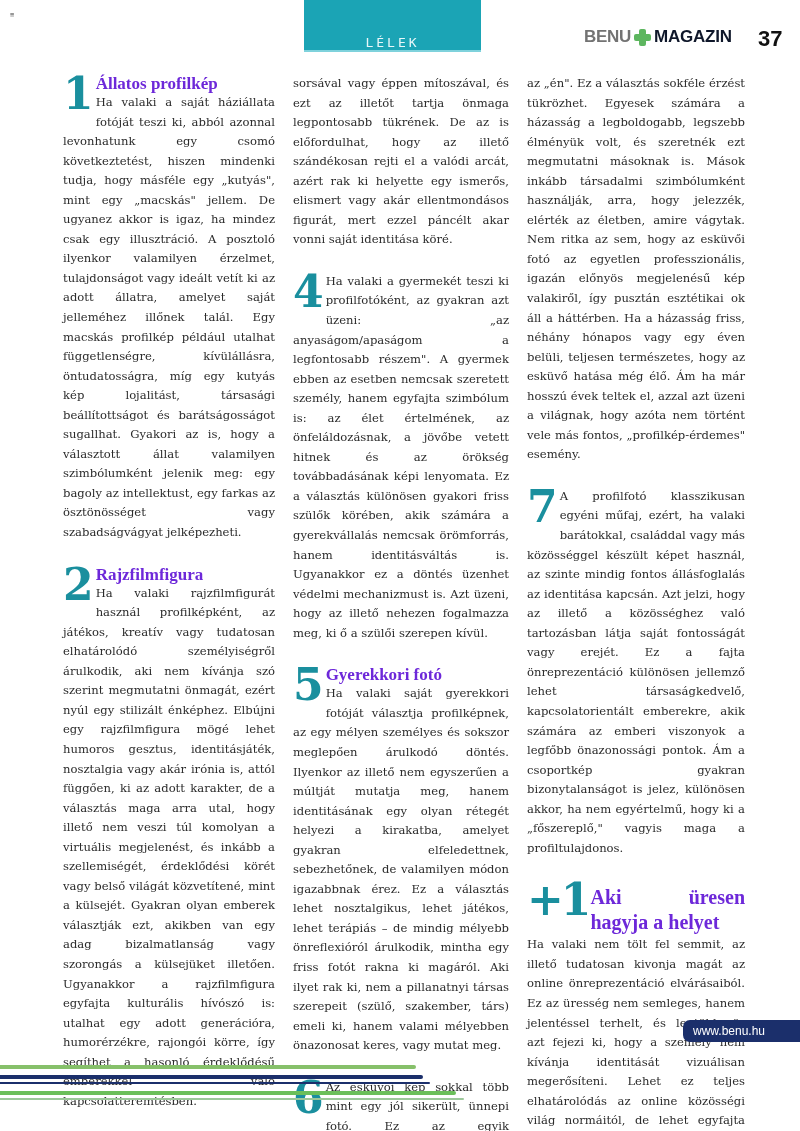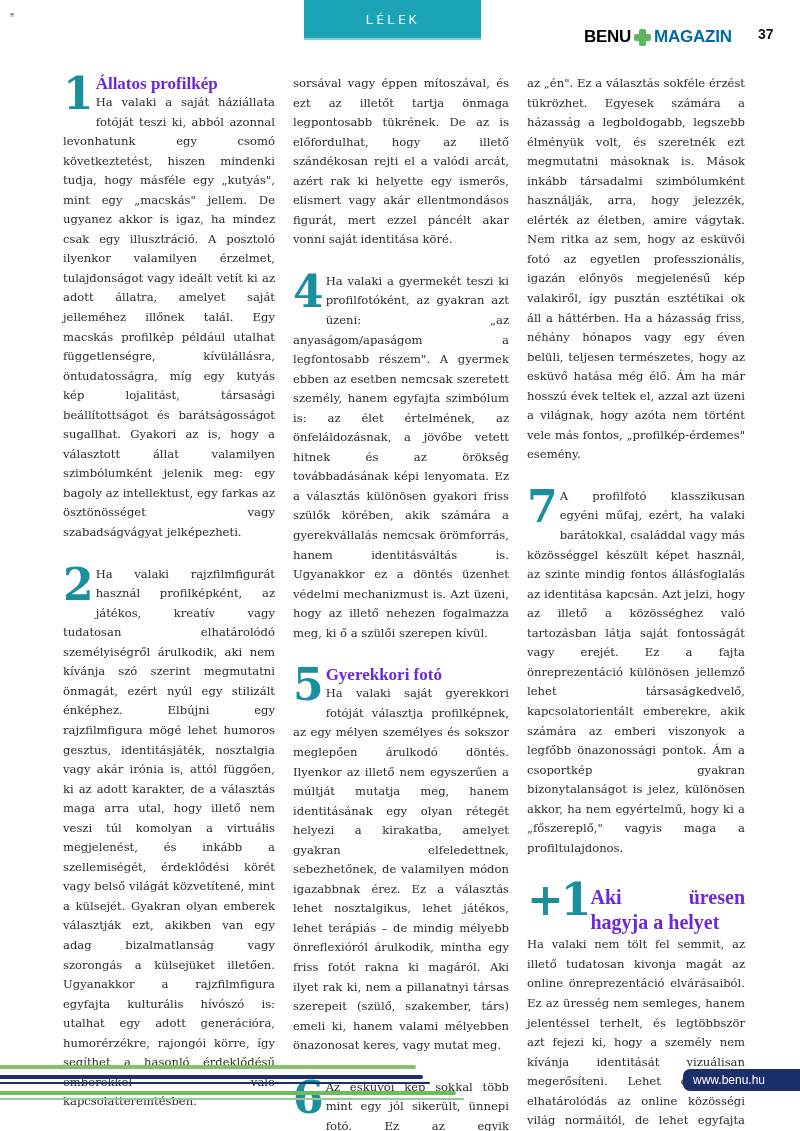--- a/index.html
+++ b/index.html
@@ -1,47 +1,47 @@
 <!DOCTYPE html>
 <html><head>
 <meta charset="utf-8">
 <style>
   * { box-sizing: border-box; margin: 0; padding: 0; }
   html, body { width: 800px; height: 1131px; background: #ffffff; overflow: hidden; }
   body { position: relative; font-family: "DejaVu Serif", "Liberation Serif", serif; color: #2a2a2a; }
 
   .corner-mark { position: absolute; left: 10px; top: 12px; font-family: "DejaVu Sans Mono", monospace; font-size: 7px; color: #333; line-height: 1; }
 
-  .section-tab { position: absolute; left: 304px; top: 0; width: 177px; height: 40px; background: #1ba4b5; border-bottom: 2px solid #7fd2dc; display: flex; align-items: center; justify-content: center; }
+  .section-tab { position: absolute; left: 304px; top: 0; width: 177px; height: 52px; background: #1ba4b5; border-bottom: 2px solid #7fd2dc; display: flex; align-items: flex-end; justify-content: center; }
   .section-tab span { font-family: "DejaVu Sans Mono", "Liberation Mono", monospace; color: #e8f7f9; font-size: 13px; letter-spacing: 3px; }
 
   .brand { position: absolute; left: 584px; top: 25px; display: flex; align-items: center; height: 24px; }
-  .brand .benu { font-family: "Liberation Sans", sans-serif; font-weight: bold; font-size: 17px; color: #000000; letter-spacing: -0.3px; }
+  .brand .benu { font-family: "Liberation Sans", sans-serif; font-weight: bold; font-size: 17px; color: #737373; letter-spacing: -0.3px; }
   .brand .cross { width: 17px; height: 17px; margin: 0 3px; position: relative; }
   .brand .cross:before { content: ""; position: absolute; left: 5px; top: 0; width: 7px; height: 17px; background: #5db65f; border-radius: 2px; }
   .brand .cross:after { content: ""; position: absolute; left: 0; top: 5px; width: 17px; height: 7px; background: #5db65f; border-radius: 2px; }
-  .brand .magazin { font-family: "Liberation Sans", sans-serif; font-weight: bold; font-size: 17px; color: #0369a1; letter-spacing: -0.2px; }
-  .page-num { position: absolute; left: 758px; top: 26px; font-family: "Liberation Sans", sans-serif; font-weight: bold; font-size: 14px; color: #111; }
+  .brand .magazin { font-family: "Liberation Sans", sans-serif; font-weight: bold; font-size: 17px; color: #0f172a; letter-spacing: -0.2px; }
+  .page-num { position: absolute; left: 758px; top: 26px; font-family: "Liberation Sans", sans-serif; font-weight: bold; font-size: 22px; color: #111; }
 
   .col { position: absolute; top: 74px; font-size: 11.6px; line-height: 19.55px; text-align: justify; hyphens: manual; }
   .col1 { left: 63px; width: 212px; }
   .col2 { left: 293px; width: 216px; }
   .col3 { left: 527px; width: 218px; }
 
   .col p { margin: 0; }
   .section { margin-bottom: 22px; }
   .section:last-child { margin-bottom: 0; }
   .num { float: left; font-family: "DejaVu Serif", "Liberation Serif", serif; font-weight: bold; color: #1a8f9e; font-size: 44px; line-height: 36px; margin-right: 2px; margin-top: 2px; height: 38px; }
   .title { font-family: "Liberation Serif", "DejaVu Serif", serif; font-weight: bold; color: #6d28d9; font-size: 17px; line-height: 18px; display: block; padding-top: 1px; }
   .plus-num { font-size: 44px; letter-spacing: -3px; }
   .title-multi { font-size: 20px; line-height: 25px; padding-top: 5px; }
 
   .footer-lines { position: absolute; left: 0; top: 1065px; width: 800px; height: 50px; }
   .line { position: absolute; left: 0; height: 4px; border-radius: 0 3px 3px 0; }
-  .url-badge { position: absolute; left: 683px; top: 1069px; width: 117px; height: 22px; background: #1b2f6b; border-radius: 7px 0 0 7px; display: flex; align-items: center; padding-left: 10px; }
+  .url-badge { position: absolute; left: 683px; top: 1020px; width: 117px; height: 22px; background: #1b2f6b; border-radius: 7px 0 0 7px; display: flex; align-items: center; padding-left: 10px; }
   .url-badge span { font-family: "Liberation Sans", sans-serif; color: #ffffff; font-size: 12px; }
 </style>
 </head>
 <body>
 
 <div class="corner-mark">≡</div>
 
 <div class="section-tab">
   <span>LÉLEK</span>
 </div>
@@ -54,20 +54,21 @@
 <div class="page-num">37</div>
 
 <div class="col col1">
   <div class="section">
     <span class="num">1</span>
     <span class="title">Állatos profilkép</span>
     <p>Ha valaki a saját háziállata fotóját teszi ki, abból azonnal levonhatunk egy csomó következtetést, hiszen mindenki tudja, hogy másféle egy „kutyás", mint egy „macskás" jellem. De ugyanez akkor is igaz, ha mindez csak egy illusztráció. A posztoló ilyenkor valamilyen érzelmet, tulajdonságot vagy ideált vetít ki az adott állatra, amelyet saját jelleméhez illőnek talál. Egy macskás profilkép például utalhat függetlenségre, kívülállásra, öntudatosságra, míg egy kutyás kép lojalitást, társasági beállítottságot és barátságosságot sugallhat. Gyakori az is, hogy a választott állat valamilyen szimbólumként jelenik meg: egy bagoly az intellektust, egy farkas az ösztönösséget vagy szabadságvágyat jelképezheti.</p>
   </div>
   <div class="section">
     <span class="num">2</span>
+    <span class="title">Rajzfilmfigura</span>
     <p>Ha valaki rajzfilmfigurát használ profilképként, az játékos, kreatív vagy tudatosan elhatárolódó személyiségről árulkodik, aki nem kívánja szó szerint megmutatni önmagát, ezért nyúl egy stilizált énképhez. Elbújni egy rajzfilmfigura mögé lehet humoros gesztus, identitásjáték, nosztalgia vagy akár irónia is, attól függően, ki az adott karakter, de a választás maga arra utal, hogy illető nem veszi túl komolyan a virtuális megjelenést, és inkább a szellemiségét, érdeklődési körét vagy belső világát közvetítené, mint a külsejét. Gyakran olyan emberek választják ezt, akikben van egy adag bizalmatlanság vagy szorongás a külsejüket illetően. Ugyanakkor a rajzfilmfigura egyfajta kulturális hívószó is: utalhat egy adott generációra, humorérzékre, rajongói körre, így segíthet a hasonló érdeklődésű emberekkel való kapcsolatteremtésben.</p>
   </div>
 
 </div>
 
 <div class="col col2">
   <div class="section">
     <p>sorsával vagy éppen mítoszával, és ezt az illetőt tartja önmaga legpontosabb tükrének. De az is előfordulhat, hogy az illető szándékosan rejti el a valódi arcát, azért rak ki helyette egy ismerős, elismert vagy akár ellentmondásos figurát, mert ezzel páncélt akar vonni saját identitása köré.</p>
   </div>
   <div class="section">

